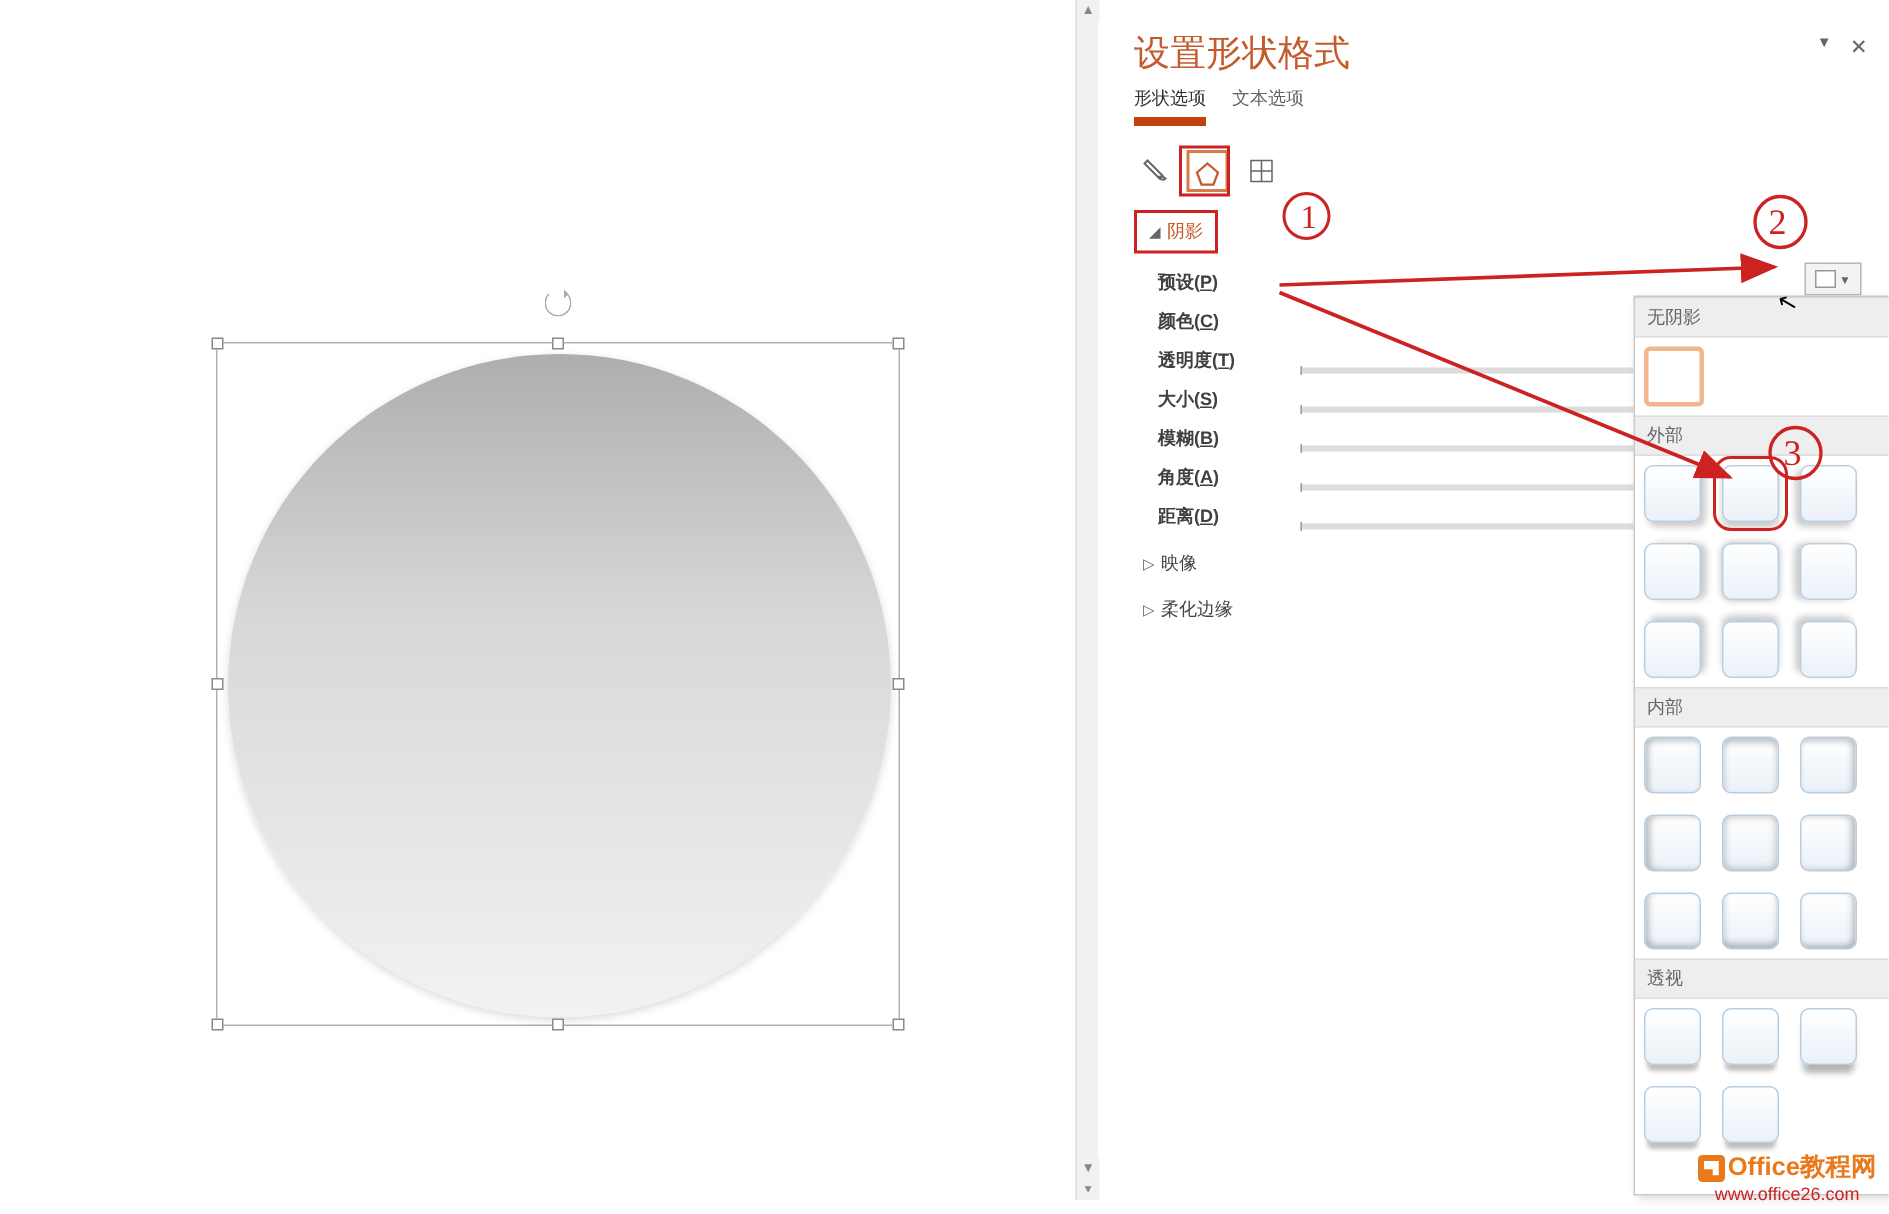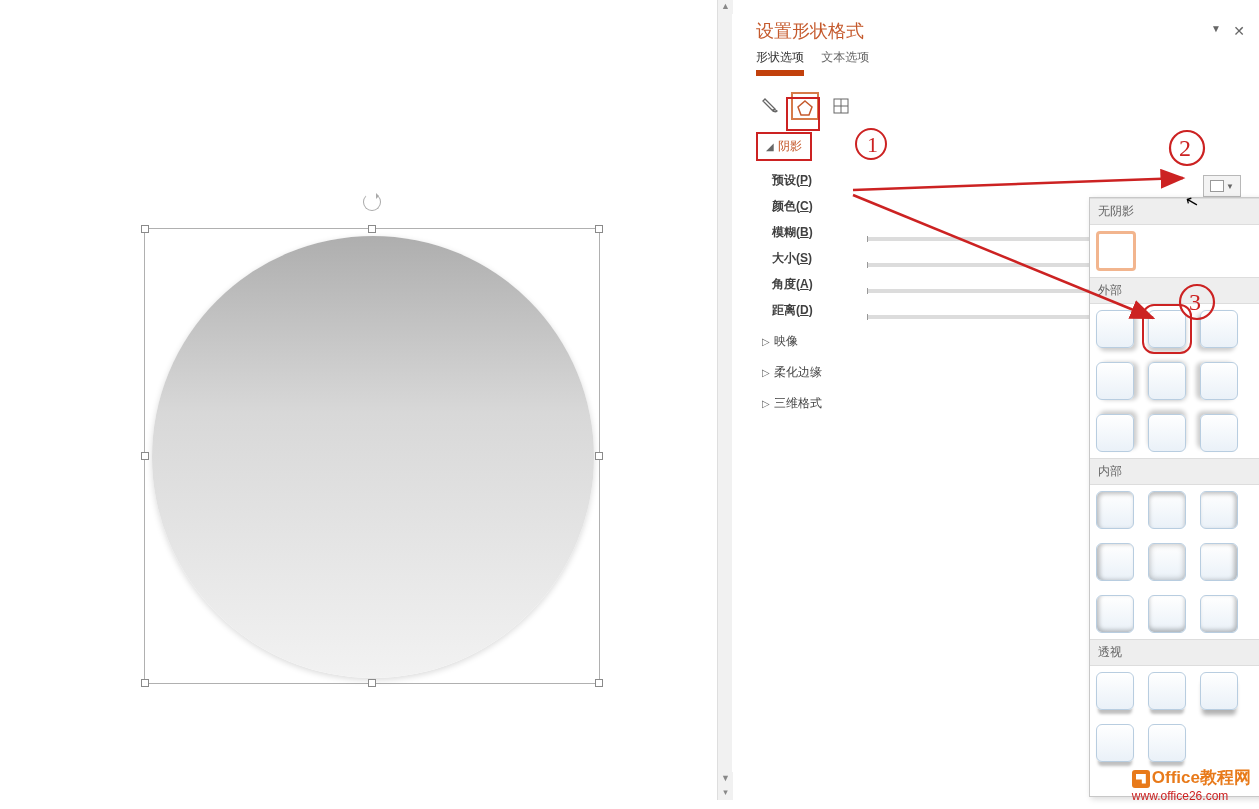--- a/index.html
+++ b/index.html
@@ -17,21 +17,21 @@
   .handle.bl { left: -4px; bottom: -4px; } .handle.br { right: -4px; bottom: -4px; }
   .handle.tm { left: 50%; top: -4px; margin-left: -4px; } .handle.bm { left: 50%; bottom: -4px; margin-left: -4px; }
   .handle.ml { top: 50%; left: -4px; margin-top: -4px; } .handle.mr { top: 50%; right: -4px; margin-top: -4px; }
   .rotate { position: absolute; left: 50%; top: -36px; margin-left: -9px; width: 18px; height: 18px; border: 1.5px solid #aaa; border-radius: 50%; border-top-color: transparent; }
   .rotate:after { content: ''; position: absolute; right: -2px; top: -1px; border: 3px solid transparent; border-left-color: #aaa; }
 
   .shape-circle { position: absolute; left: 7px; top: 7px; width: 442px; height: 442px; border-radius: 50%; background: linear-gradient(180deg, #aeaeae 0%, #d8d8d8 40%, #f2f2f2 100%); box-shadow: 0 2px 6px rgba(0,0,0,0.15); }
   .shape-circle:before { content: ''; position: absolute; left: -10px; top: -10px; right: -10px; bottom: -10px; border-radius: 50%; background: #f0f0f0; z-index: -1; box-shadow: 0 1px 3px rgba(0,0,0,0.1); }
 
   .pane { position: absolute; left: 744px; top: 0; right: 0; height: 800px; background: #fff; }
-  .pane-title { color: #c55a2d; font-size: 18px; font-weight: 400; padding: 19px 0 6px 12px; }
+  .pane-title { color: #c55a2d; font-size: 24px; font-weight: 400; padding: 19px 0 6px 12px; }
   .pane-close { position: absolute; right: 14px; top: 23px; font-size: 14px; color: #666; cursor: pointer; }
   .pane-menu { position: absolute; right: 38px; top: 23px; font-size: 10px; color: #666; cursor: pointer; }
   .tabs { padding: 0 0 8px 12px; }
   .tab { display: inline-block; margin-right: 14px; padding-bottom: 4px; color: #666; cursor: pointer; }
   .tab.active { color: #333; border-bottom: 6px solid #c2410c; }
 
   .icons-row { padding: 8px 0 12px 12px; }
   .icon-btn { display: inline-block; width: 28px; height: 28px; text-align: center; line-height: 26px; margin-right: 4px; cursor: pointer; vertical-align: middle; }
   .icon-btn.sel { border: 2px solid #d67b4a; }
   .icon-btn svg { vertical-align: middle; }
@@ -78,21 +78,21 @@
   .g-item.inner9 { box-shadow: inset -2px -2px 4px rgba(0,0,0,0.25); }
   .g-item.persp1 { box-shadow: 0 6px 3px -2px rgba(0,0,0,0.25); transform: perspective(60px); }
   .g-item.persp2 { box-shadow: 0 6px 3px -2px rgba(0,0,0,0.25); }
   .g-item.persp3 { box-shadow: 0 7px 4px -2px rgba(0,0,0,0.3); }
   .g-item.red-box { outline: 2px solid #c22; outline-offset: 4px; }
 
   .cursor-ptr { position: absolute; left: 1185px; top: 192px; font-size: 16px; color: #000; transform: rotate(-15deg); }
 
   .anno { position: absolute; color: #c22; pointer-events: none; }
   .anno svg { overflow: visible; }
-  .watermark { position: absolute; right: 8px; bottom: 6px; text-align: left; }
+  .watermark { position: absolute; right: 8px; bottom: 6px; text-align: center; }
   .watermark .l1 { color: #0a6bc2; font-size: 17px; font-weight: bold; }
   .watermark .l1 .orange { color: #e87a1a; }
   .watermark .l1 .cn { color: #e87a1a; font-weight: bold; }
   .watermark .l2 { color: #c22; font-size: 12px; font-weight: normal; }
   .wm-icon { display: inline-block; width: 18px; height: 18px; background: #e87a1a; border-radius: 3px; vertical-align: middle; margin-right: 2px; position: relative; }
   .wm-icon:after { content: ''; position: absolute; left: 4px; top: 4px; width: 10px; height: 10px; background: #fff; clip-path: polygon(0 0, 100% 0, 100% 100%, 60% 100%, 60% 60%, 0 60%); }
 
   .redbox1 { position: absolute; border: 2px solid #c22; }
 </style>
 </head>
@@ -154,45 +154,46 @@
     <div class="sec">
       <div class="sec-head open boxed"><span class="carr">◢</span><span>阴影</span></div>
       <div class="sec-body">
         <div class="prop-row">
           <span class="lbl"><span>预设</span>(<span class="u">P</span>)</span>
         </div>
         <div class="prop-row">
           <span class="lbl"><span>颜色</span>(<span class="u">C</span>)</span>
         </div>
         <div class="prop-row">
+          <span class="lbl"><span>透明度</span>(<span class="u">T</span>)</span>
+          <div class="slider"></div>
+        </div>
+        <div class="prop-row">
+          <span class="lbl"><span>大小</span>(<span class="u">S</span>)</span>
+          <div class="slider"></div>
+        </div>
+        <div class="prop-row">
           <span class="lbl"><span>模糊</span>(<span class="u">B</span>)</span>
-          <div class="slider"></div>
-        </div>
-        <div class="prop-row">
-          <span class="lbl"><span>大小</span>(<span class="u">S</span>)</span>
           <div class="slider"></div>
         </div>
         <div class="prop-row">
           <span class="lbl"><span>角度</span>(<span class="u">A</span>)</span>
           <div class="slider"></div>
         </div>
         <div class="prop-row">
           <span class="lbl"><span>距离</span>(<span class="u">D</span>)</span>
           <div class="slider"></div>
         </div>
       </div>
     </div>
     <div class="sec">
         <div class="sec-head"><span class="carr">▷</span><span>映像</span></div>
       </div>
     <div class="sec">
         <div class="sec-head"><span class="carr">▷</span><span>柔化边缘</span></div>
-      </div>
-    <div class="sec">
-        <div class="sec-head"><span class="carr">▷</span><span>三维格式</span></div>
       </div>
   </div>
 
   <div class="preset-btn">
     <span class="sw"></span>
       <span class="dd">▼</span>
   </div>
 </div>
 
 <div class="gallery">

